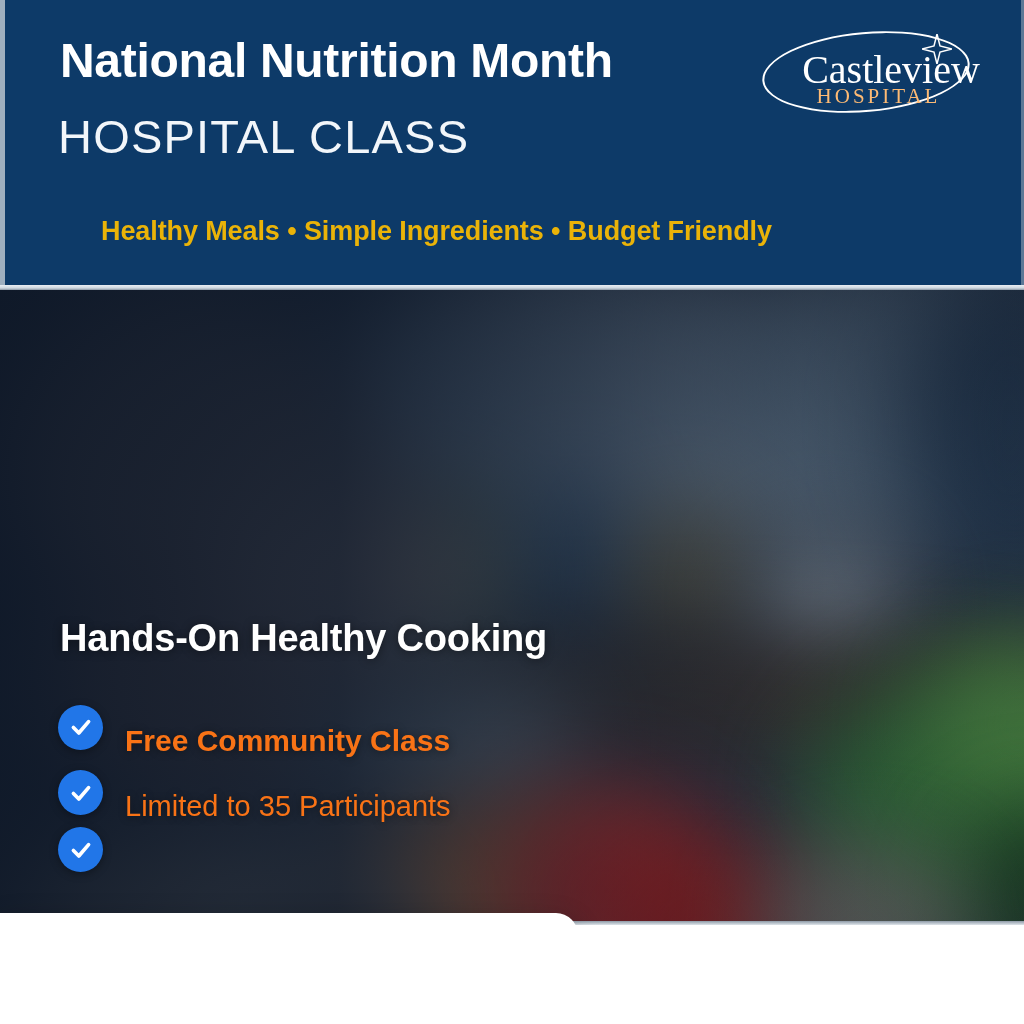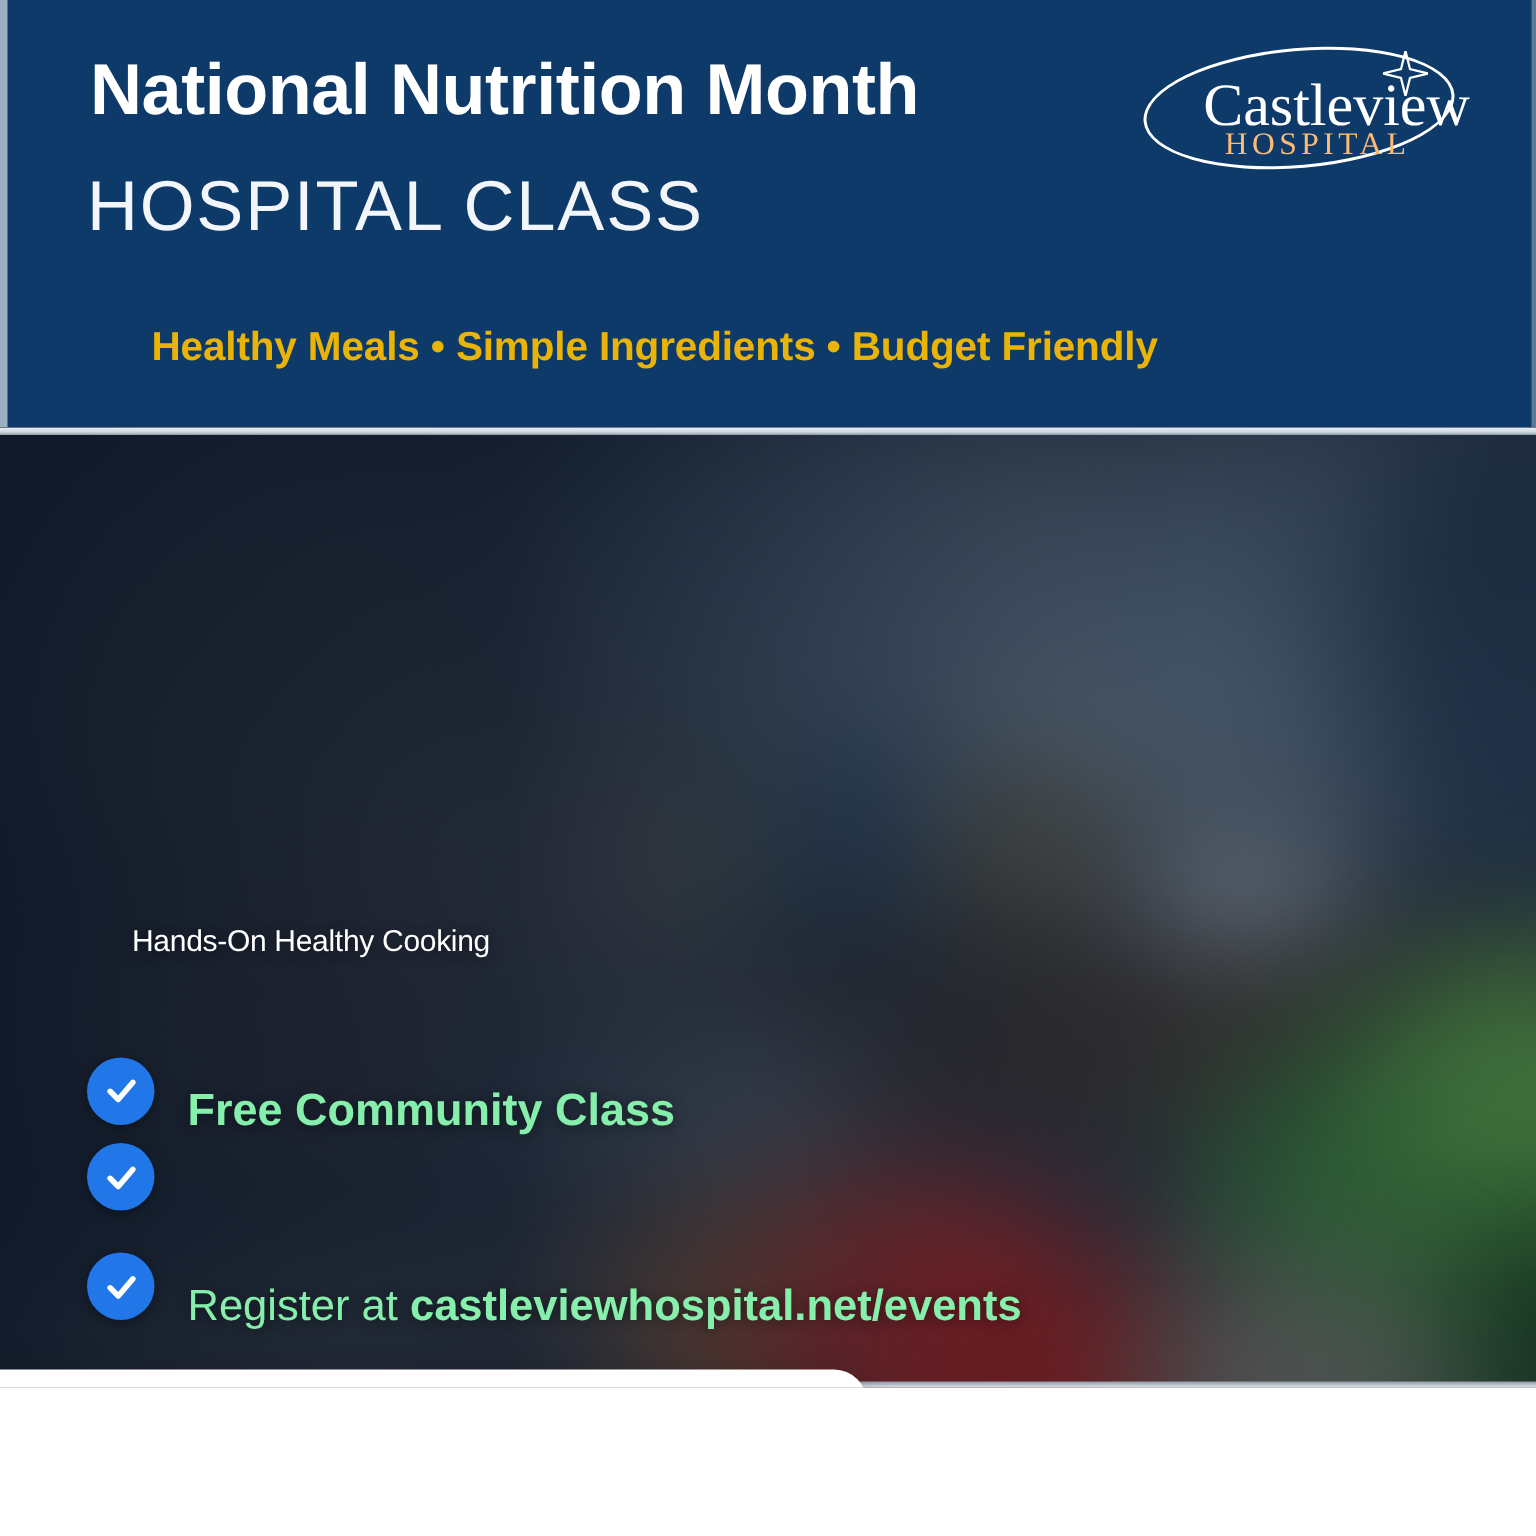--- a/index.html
+++ b/index.html
@@ -93,41 +93,40 @@
     background:
       linear-gradient(90deg, rgba(14,24,40,.92) 0%, rgba(16,27,44,.86) 33%, rgba(18,30,48,.52) 58%, rgba(20,32,50,.22) 78%, rgba(20,32,50,.12) 100%),
       linear-gradient(180deg, rgba(12,22,38,.55) 0%, rgba(12,22,38,.30) 30%, rgba(12,22,38,.10) 55%, rgba(12,22,38,.02) 75%);
     z-index:4;
   }
 
   .photo-content{position:absolute;left:0;top:0;width:1024px;height:640px;z-index:5;}
 
   .mid-head{
     position:absolute;left:60px;top:332px;
-    font-size:20px;font-weight:400;color:#ffffff;
+    font-size:38px;font-weight:700;color:#ffffff;
     letter-spacing:-.2px;white-space:nowrap;
     text-shadow:0 1px 10px rgba(0,0,0,.45);
-    margin-left:28px;
   }
   .bullet{
     position:absolute;left:58px;display:flex;align-items:center;gap:22px;
     white-space:nowrap;
   }
   #bullet-0{top:411px;}
   #bullet-1{top:477px;}
   #bullet-2{top:542px;}
   .check-circle{
     width:45px;height:45px;border-radius:50%;
     background:#2176e8;flex:0 0 45px;
     display:flex;align-items:center;justify-content:center;
     box-shadow:0 2px 8px rgba(0,0,0,.35);
   }
   .check-circle svg{display:block;}
   .bullet-text{
-    font-size:29px;color:#86efac;
+    font-size:29px;color:#f97316;
     text-shadow:0 1px 9px rgba(0,0,0,.45);
     margin-top:28px;
   }
   .bullet-text.bold{font-weight:700;font-size:30px;}
   .bullet-text.light{font-weight:400;}
   .bullet-text .strong{font-weight:700;}
 
   
   .info-card{
     position:absolute;left:0;top:628px;width:578px;height:199px;
@@ -212,29 +211,29 @@
         </span>
         <span class="bullet-text bold">Free Community Class</span>
       </div>
 
       <div class="bullet" id="bullet-1">
         <span class="check-circle">
           <svg viewBox="0 0 24 24" width="26" height="26">
             <path d="M5 12.5 L10 17.5 L19 7" fill="none" stroke="#ffffff" stroke-width="3.4" stroke-linecap="round" stroke-linejoin="round"></path>
           </svg>
         </span>
+        <span class="bullet-text light">Limited to 35 Participants</span>
       </div>
 
       <div class="bullet" id="bullet-2">
         <span class="check-circle">
           <svg viewBox="0 0 24 24" width="26" height="26">
             <path d="M5 12.5 L10 17.5 L19 7" fill="none" stroke="#ffffff" stroke-width="3.4" stroke-linecap="round" stroke-linejoin="round"></path>
           </svg>
         </span>
-        <span class="bullet-text light"><span>Register at </span><span class="strong">castleviewhospital.net/events</span></span>
       </div>
     </div>
 
     <div class="info-card">
       
       
       
     </div>
   </div>
 

